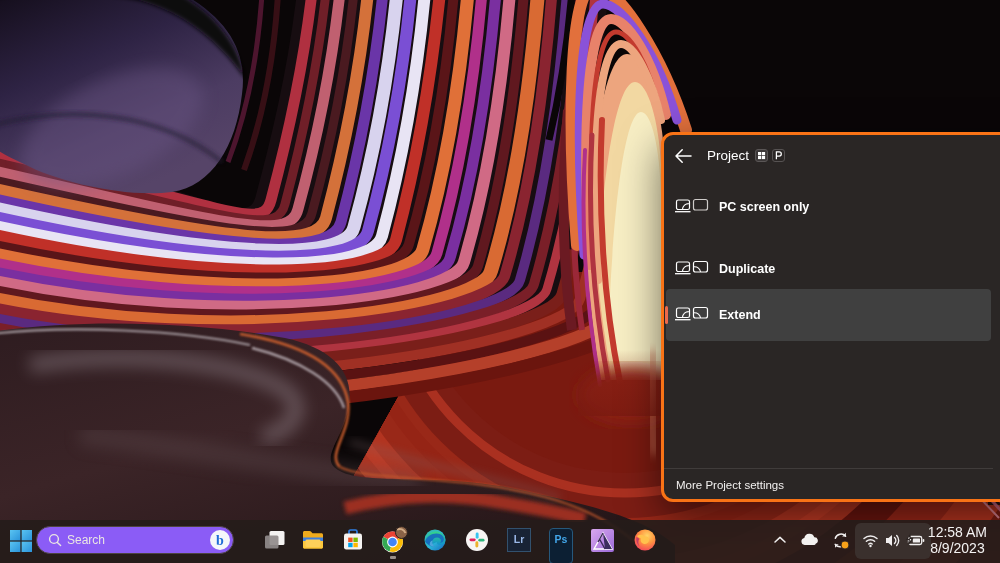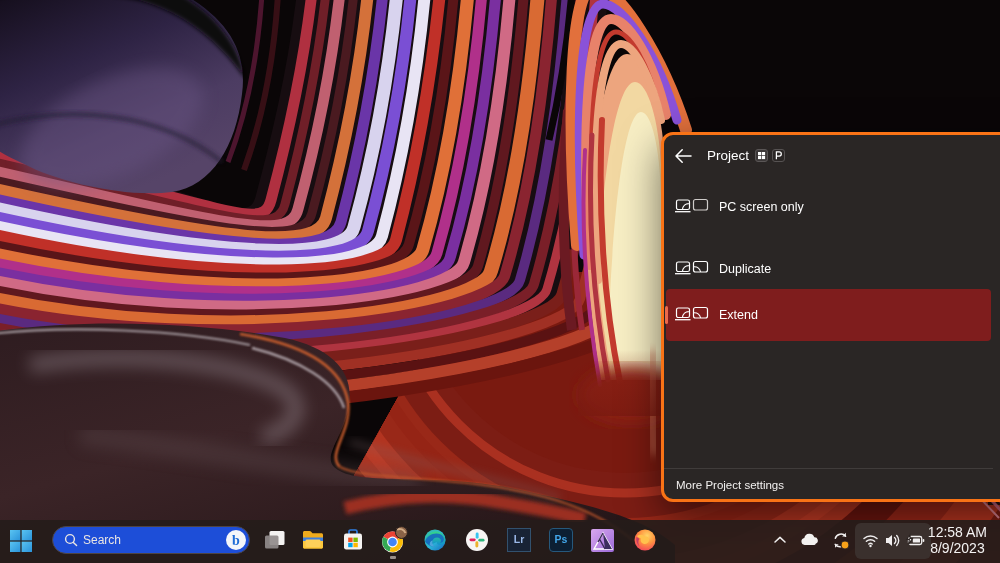--- a/index.html
+++ b/index.html
@@ -8,32 +8,32 @@
   #wall{position:absolute;left:0;top:0;}
   
   #panel{position:absolute;left:661px;top:132px;width:378px;height:370px;
     background:#2a2625;border:3px solid #f97316;border-radius:12px;
     box-sizing:border-box;box-shadow:0 14px 40px rgba(0,0,0,.55);color:#fff;}
   #panel .hdr{position:absolute;left:0;top:0;width:100%;height:44px;}
   #panel .back{position:absolute;left:8px;top:9px;width:24px;height:24px;}
   #panel .title{position:absolute;left:43px;top:4px;font-size:13.5px;color:#fff;line-height:34px;}
   .key{position:absolute;top:14px;width:13px;height:13px;border-radius:3px;
     border:1px solid #565252;box-sizing:border-box;}
-  .item{position:absolute;left:2px;width:325px;height:52px;}
+  .item{position:absolute;left:2px;width:325px;height:52px;font-weight:bold;}
   .item .ico{position:absolute;left:9px;top:50%;margin-top:-9px;}
   .item .lbl{position:absolute;left:53px;top:0;line-height:52px;font-size:12.5px;color:#fff;}
-  .sel{background:#7f1d1d;border-radius:4px;}
+  .sel{background:#404040;border-radius:4px;}
   .pill{position:absolute;left:-1.5px;top:17px;width:3px;height:18px;border-radius:2px;background:#ec6a4b;}
   #divider{position:absolute;left:0;top:333px;width:329px;height:1px;background:#403c3b;}
   #more{position:absolute;left:12px;top:344px;font-size:11.5px;color:#f2f0ef;}
   
   #taskbar{position:absolute;left:0;top:520px;width:1000px;height:43px;background:rgba(37,28,26,0.92);}
   .tbico{position:absolute;top:528px;}
-  #search{position:absolute;left:52px;top:526px;width:198px;height:28px;border-radius:14px;
-    background:#1d4ed8;border:1px solid #4e4442;box-sizing:border-box;}
+  #search{position:absolute;left:36px;top:526px;width:198px;height:28px;border-radius:14px;
+    background:#8b5cf6;border:1px solid #4e4442;box-sizing:border-box;}
   #search .stext{position:absolute;left:30px;top:0;line-height:26px;font-size:12px;color:#e9e5e3;}
   #clock{position:absolute;right:13px;top:524px;text-align:center;color:#f4f2f2;font-size:14px;line-height:16px;}
 </style>
 </head>
 <body>
 <div id="stage">
   <svg id="wall" width="1000" height="563" viewBox="0 0 1000 563">
     <defs>
       <linearGradient id="petalG" x1="0" y1="0" x2="0.55" y2="1">
         <stop offset="0%" stop-color="#120c18"></stop>
@@ -306,21 +306,21 @@
     <rect x="10.7" y="4.5" width="2.9" height="6.2" rx="1.45" fill="#36c5f0" transform="rotate(0 12 12)"></rect>
     <rect x="13.3" y="10.7" width="6.2" height="2.9" rx="1.45" fill="#2eb67d"></rect>
     <rect x="10.4" y="13.3" width="2.9" height="6.2" rx="1.45" fill="#ecb22e"></rect>
     <rect x="4.5" y="10.4" width="6.2" height="2.9" rx="1.45" fill="#e01e5a"></rect>
   </svg>
 
   <div class="tbico" style="left:507px;position:absolute;width:24px;height:24px;border-radius:0;background:#182335;border:1.2px solid #32516e;box-sizing:border-box;">
     <div style="color:#9ab8e8;font-size:10.5px;font-weight:bold;text-align:center;line-height:21px;">Lr</div>
   </div>
 
-  <div class="tbico" style="left:549px;position:absolute;width:24px;height:24px;border-radius:4px;background:#0c1f33;border:1.2px solid #26587c;box-sizing:border-box;">
+  <div class="tbico" style="left:549px;position:absolute;width:24px;height:36px;border-radius:4px;background:#0c1f33;border:1.2px solid #26587c;box-sizing:border-box;">
     <div style="color:#42a5e8;font-size:10.5px;font-weight:bold;text-align:center;line-height:21px;">Ps</div>
   </div>
 
   <svg class="tbico" style="left:590px;" width="25" height="25" viewBox="0 0 25 25">
     <defs>
         <linearGradient id="affG" x1="0" y1="0" x2="1" y2="1">
       <stop offset="0%" stop-color="#d9a8ef"></stop>
           <stop offset="100%" stop-color="#9b6ad8"></stop>
         </linearGradient>
       </defs>

